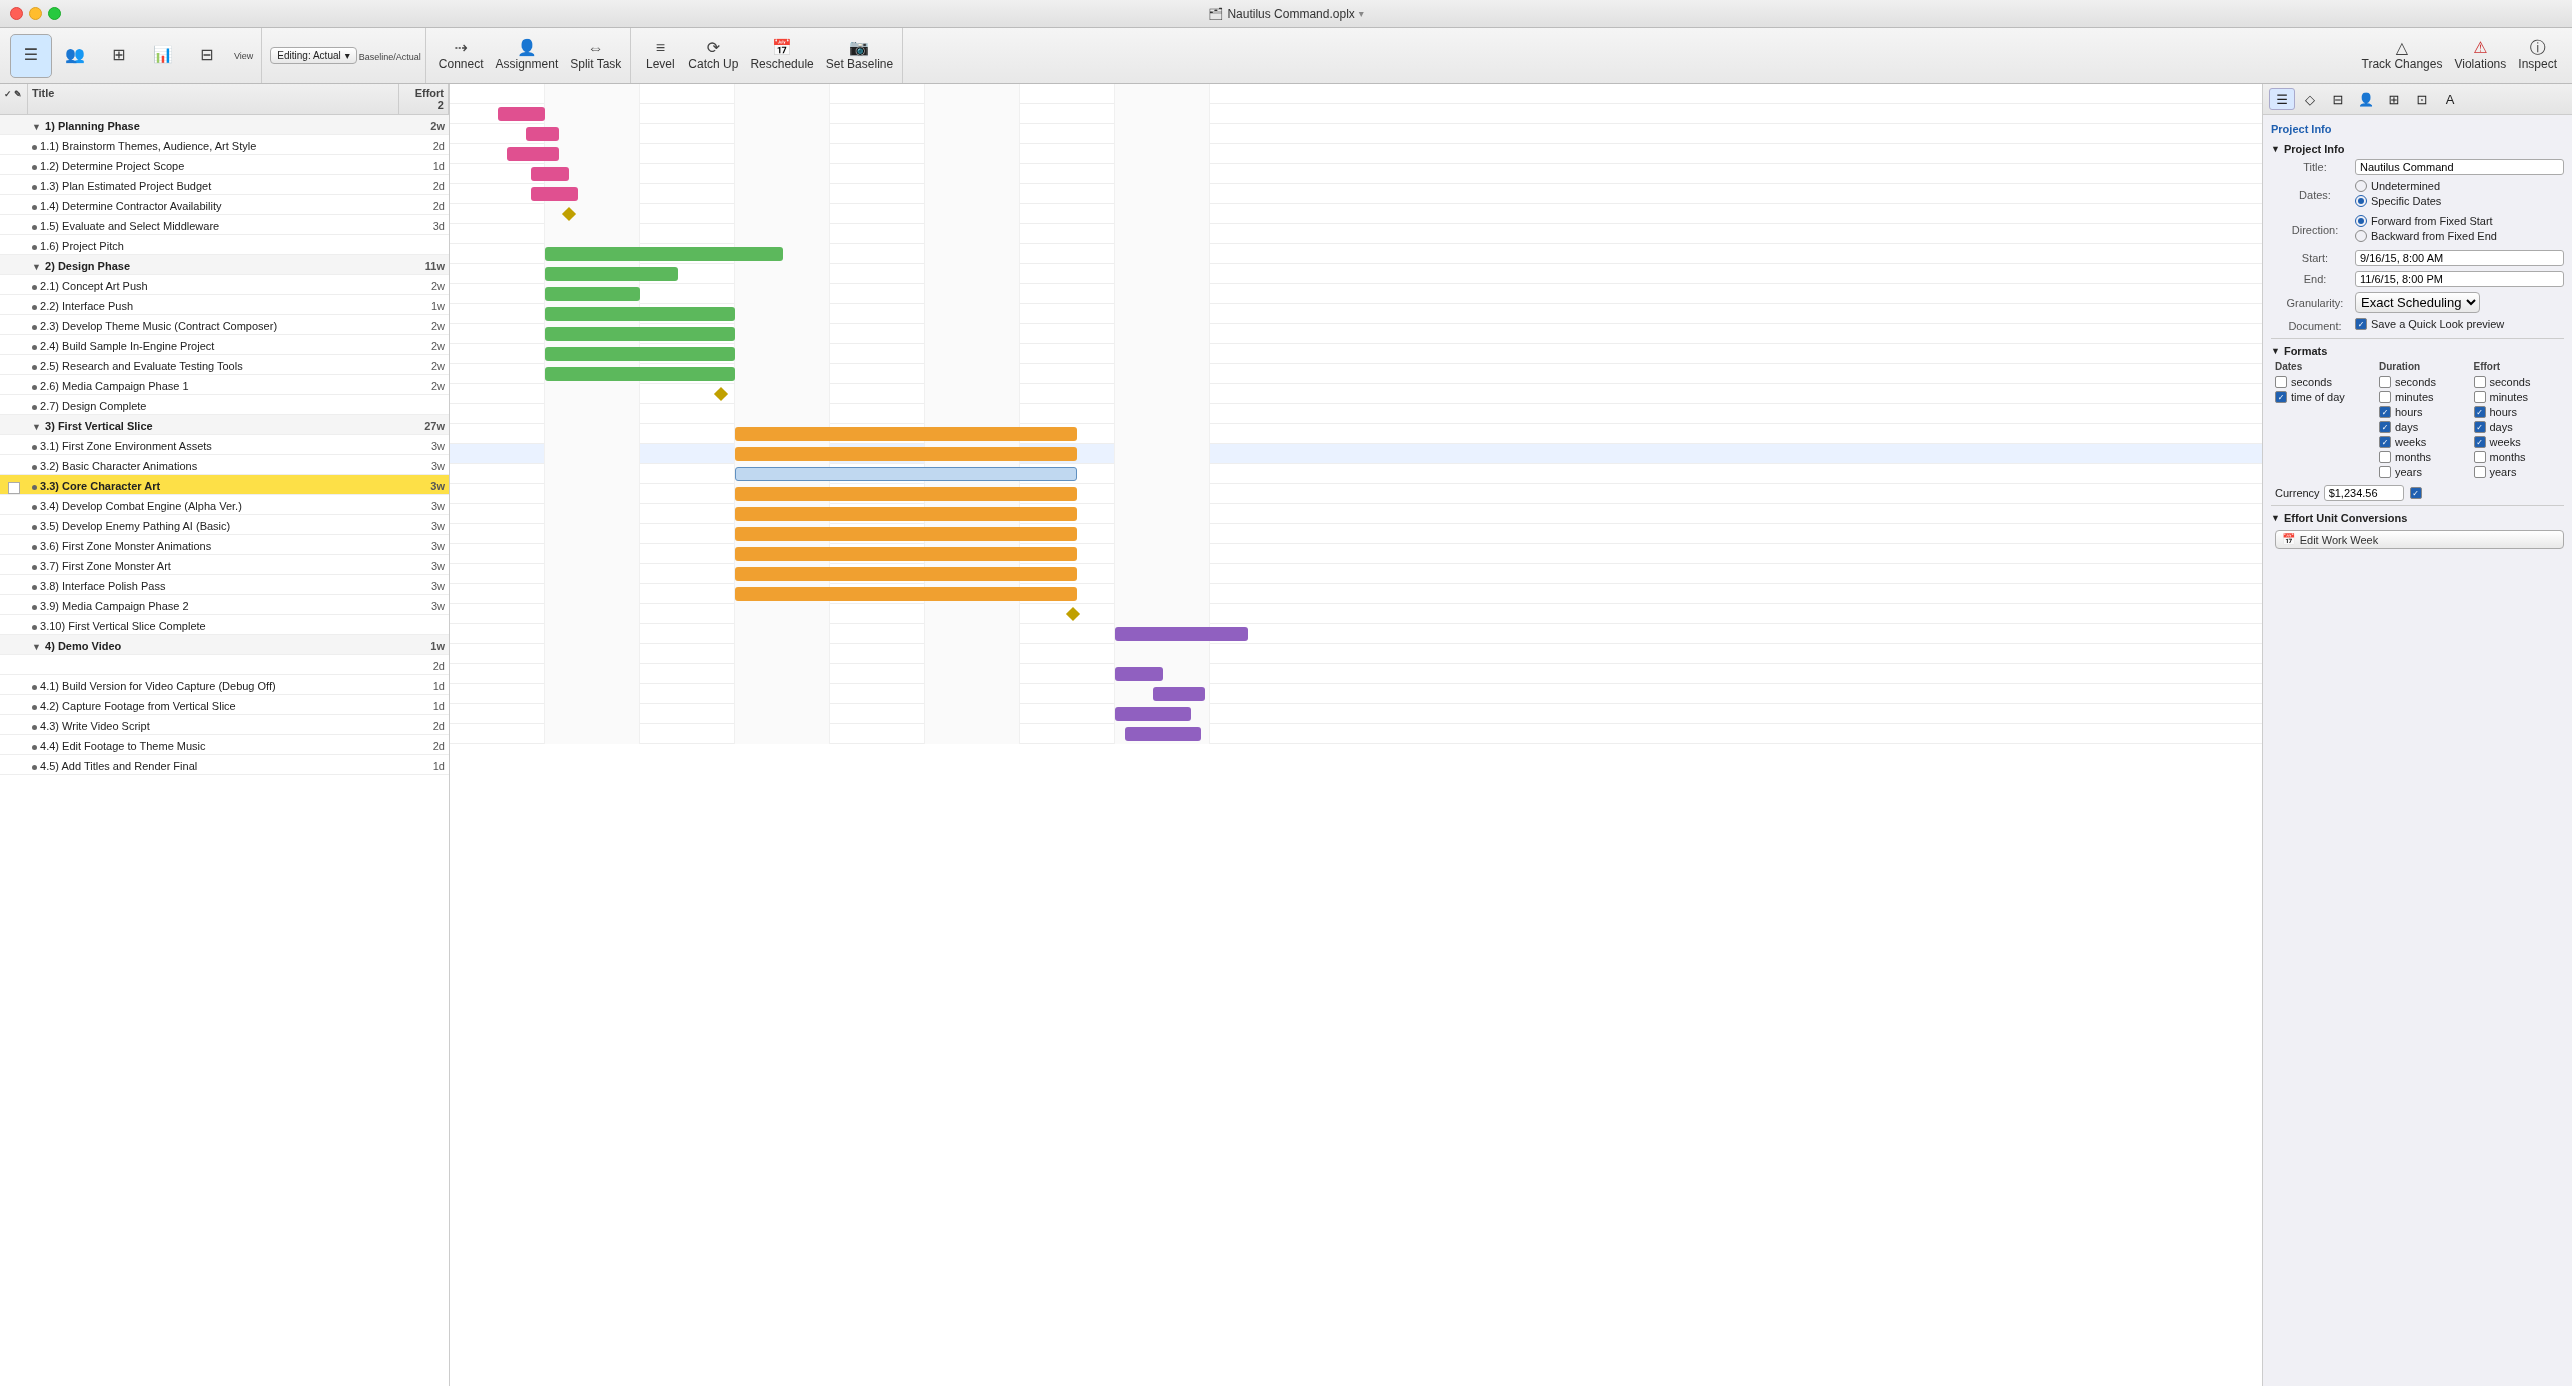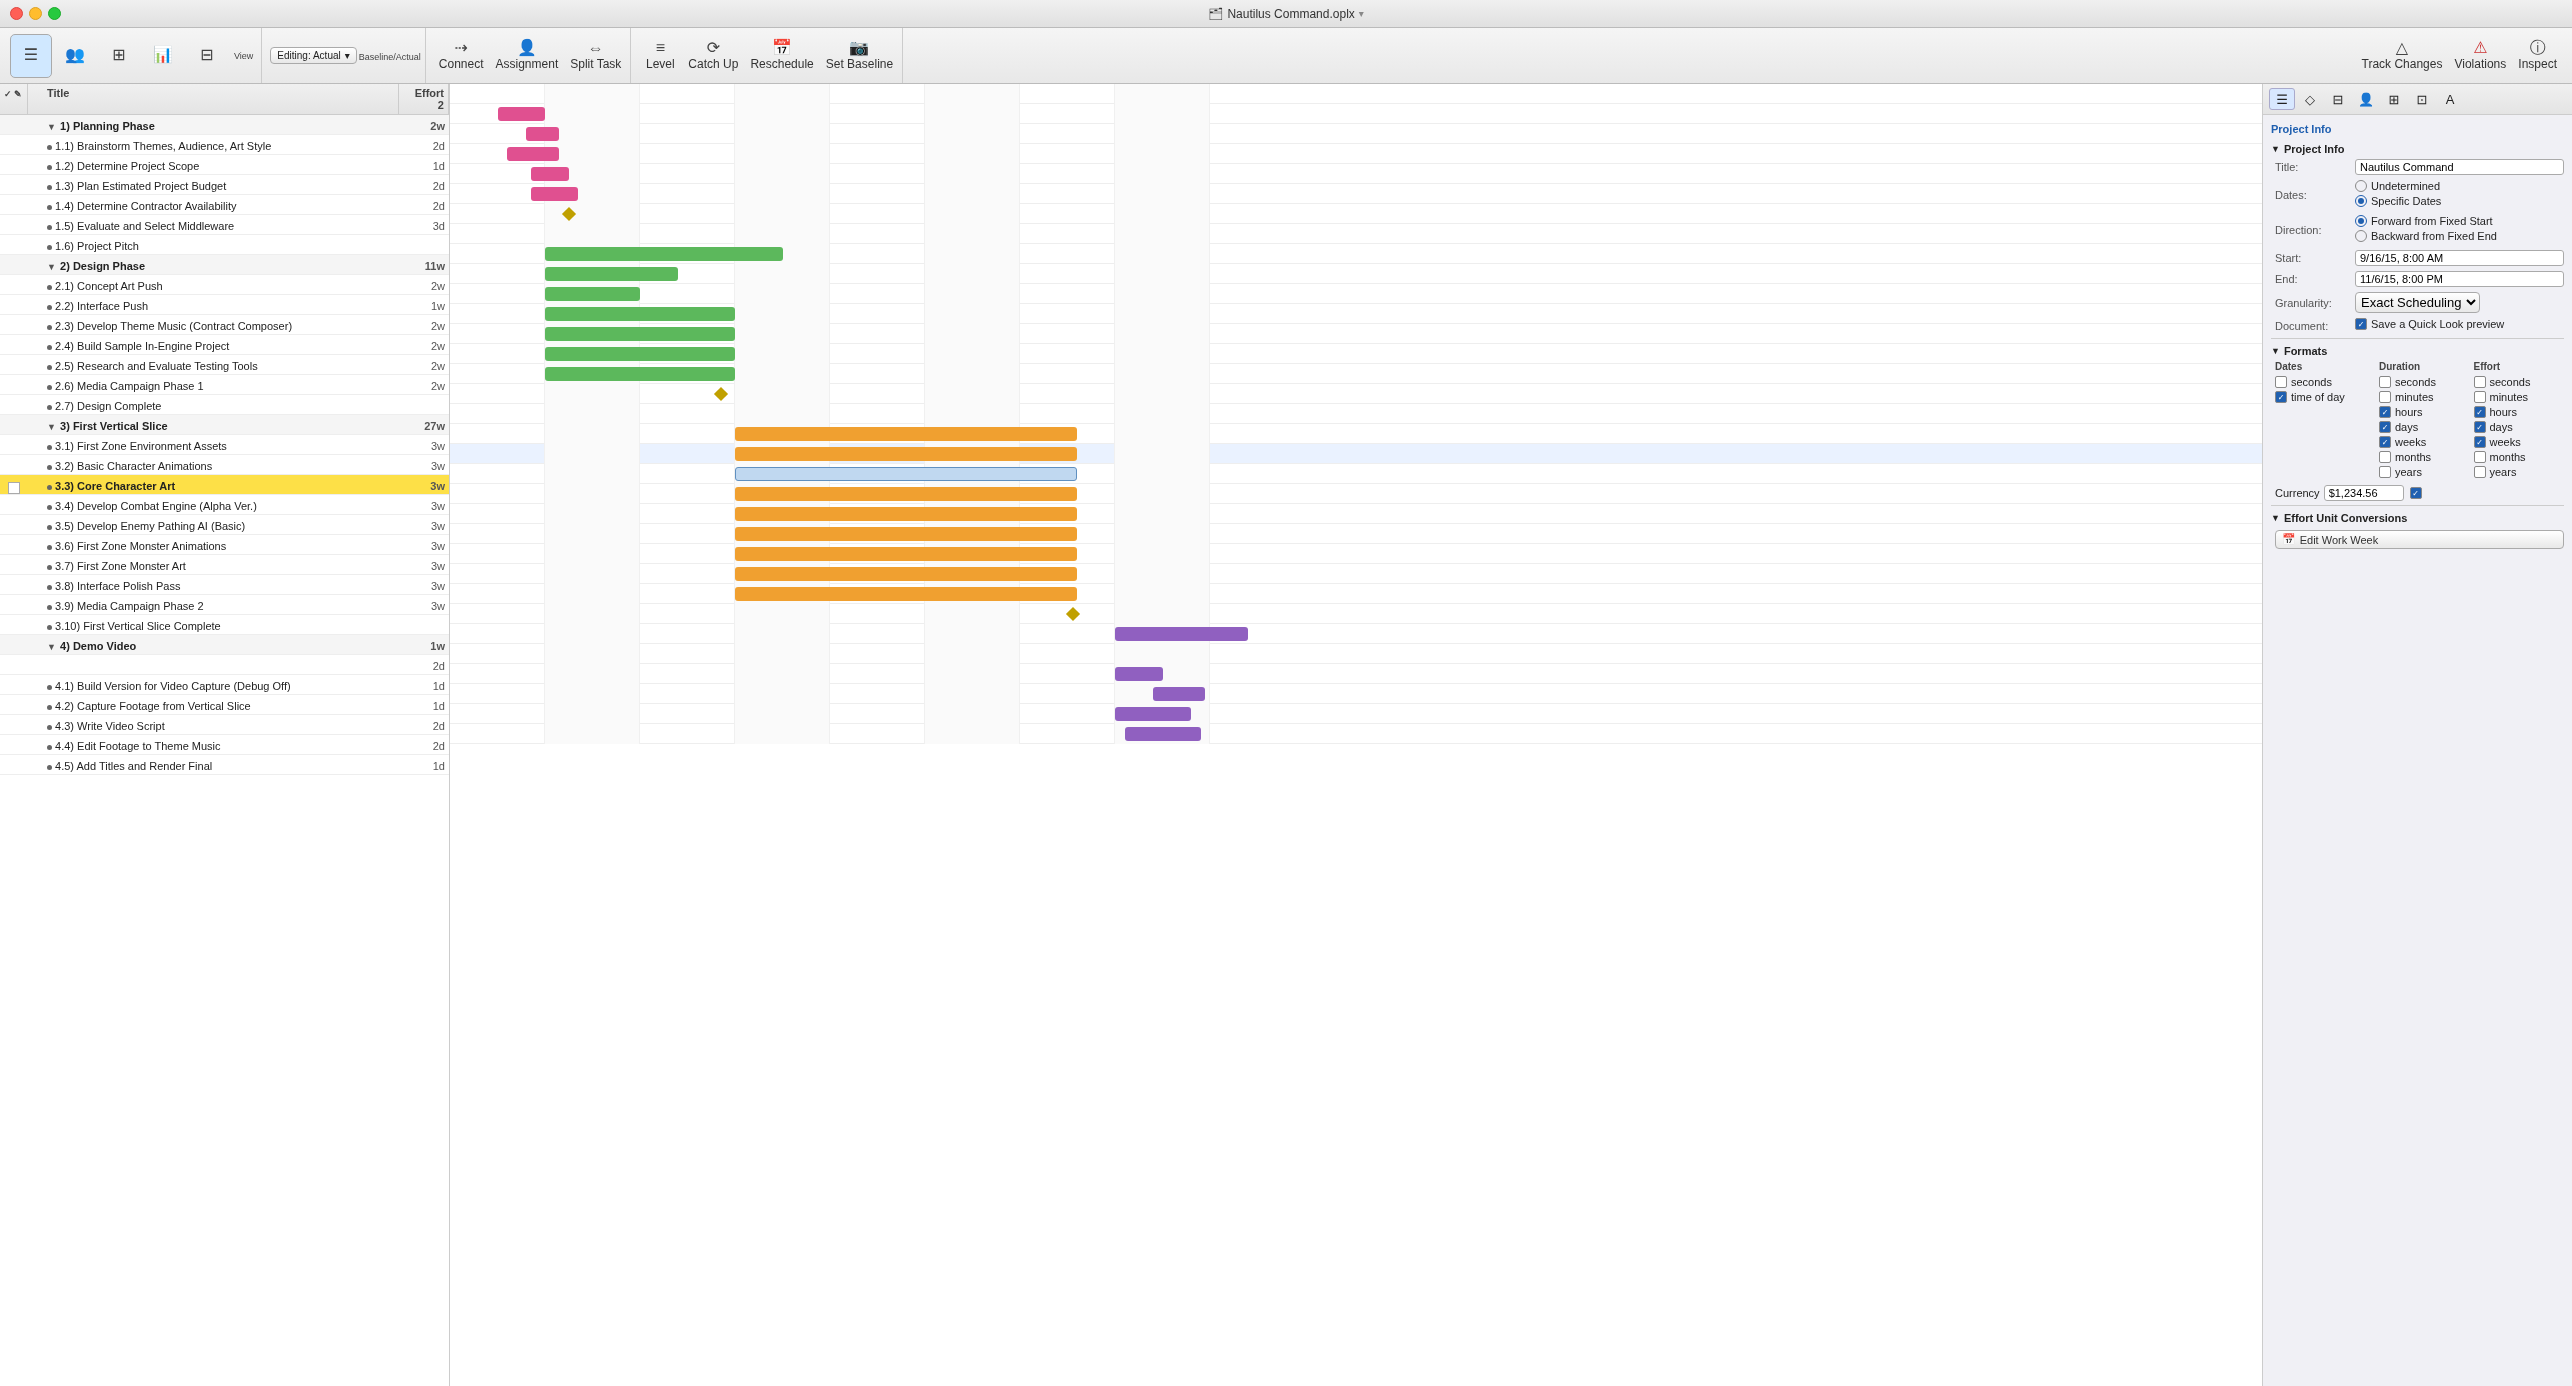--- a/index.html
+++ b/index.html
@@ -49,21 +49,21 @@
     
     #main { display: flex; height: calc(100vh - 28px - 56px); }
 
     
     #task-list { width: 450px; min-width: 450px; border-right: 1px solid #ccc; overflow-y: auto; background: #fff; }
 
     
     .list-header { display: flex; background: linear-gradient(to bottom, #f0f0f0, #e4e4e4); border-bottom: 1px solid #ccc; position: sticky; top: 0; z-index: 10; }
     .list-header .col { padding: 3px 4px; font-size: 11px; font-weight: 600; border-right: 1px solid #ccc; color: #444; }
     .col-check { width: 28px; min-width: 28px; }
-    .col-title { flex: 1; margin-left: 15px; }
+    .col-title { flex: 1; }
     .col-effort { width: 50px; min-width: 50px; text-align: right; }
 
     
     .task-row { display: flex; align-items: flex-end; border-bottom: 1px solid #eee; min-height: 20px; cursor: default; }
     .task-row.selected { background: #fde047; font-weight: bold; }
     .task-row.group { background: #f5f5f5; font-weight: 600; }
     .task-row .col-check { display: flex; align-items: center; justify-content: center; }
     .task-bullet { width: 5px; height: 5px; border-radius: 50%; background: #666; display: inline-block; }
     .task-row .col-title { padding: 2px 4px; font-size: 11px; color: #222; }
     .task-row .col-effort { padding: 2px 4px; font-size: 11px; color: #555; text-align: right; }
@@ -98,21 +98,21 @@
     .rp-icon-btn { width: 26px; height: 22px; border-radius: 3px; border: 1px solid transparent; background: transparent; display: flex; align-items: center; justify-content: center; cursor: pointer; font-size: 13px; }
     .rp-icon-btn.active { background: #d8e8ff; border-color: #aac; }
 
     
     #project-info { padding: 8px; }
     .pi-tab { font-size: 11px; font-weight: 600; color: #2060b0; margin-bottom: 6px; padding-bottom: 2px; }
     .section-header { display: flex; align-items: center; gap: 4px; font-size: 11px; font-weight: 700; color: #222; margin: 6px 0 4px; cursor: pointer; }
     .section-header .tri { font-size: 9px; }
     .section-content { padding-left: 4px; }
     .pi-row { display: flex; align-items: center; margin-bottom: 5px; font-size: 11px; }
-    .pi-label { color: #555; min-width: 80px; }
+    .pi-label { color: #555; min-width: 80px; text-align: center; }
     .pi-input { border: 1px solid #aaa; border-radius: 3px; padding: 1px 4px; font-size: 11px; background: #fff; width: 100%; }
     .pi-select { border: 1px solid #aaa; border-radius: 4px; padding: 1px 1px; font-size: 13px; background: linear-gradient(to bottom, #fff, #e8e8e8); }
     .radio-row { display: flex; align-items: center; gap: 4px; margin-bottom: 3px; font-size: 11px; }
     .radio-circle { width: 12px; height: 12px; border-radius: 50%; border: 1px solid #888; display: inline-flex; align-items: center; justify-content: center; }
     .radio-circle.checked { border-color: #2060b0; }
     .radio-dot { width: 6px; height: 6px; border-radius: 50%; background: #2060b0; }
     .checkbox-row { display: flex; align-items: center; gap: 4px; font-size: 11px; margin-bottom: 3px; }
     .cb-box { width: 12px; height: 12px; border: 1px solid #888; border-radius: 2px; display: inline-flex; align-items: center; justify-content: center; background: #fff; }
     .cb-box.checked { background: #2060b0; color: #fff; font-size: 8px; }
     .currency-row { display: flex; align-items: center; gap: 4px; font-size: 11px; margin-top: 4px; }

